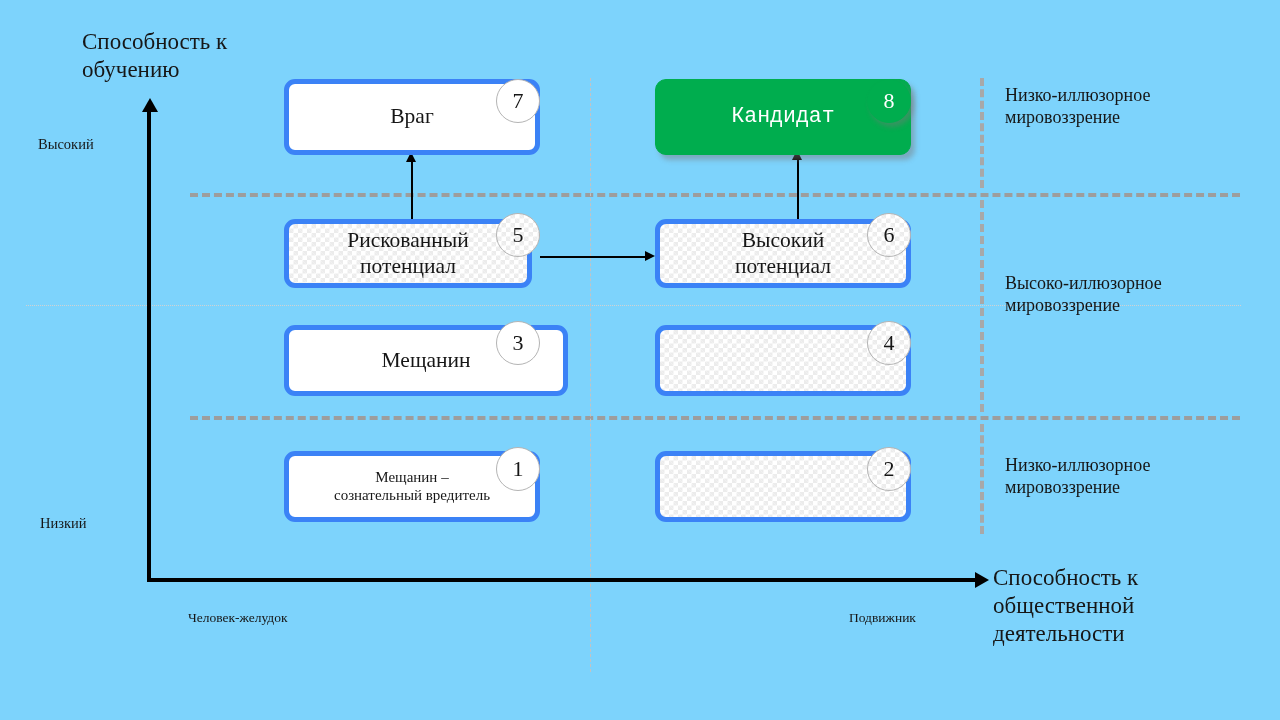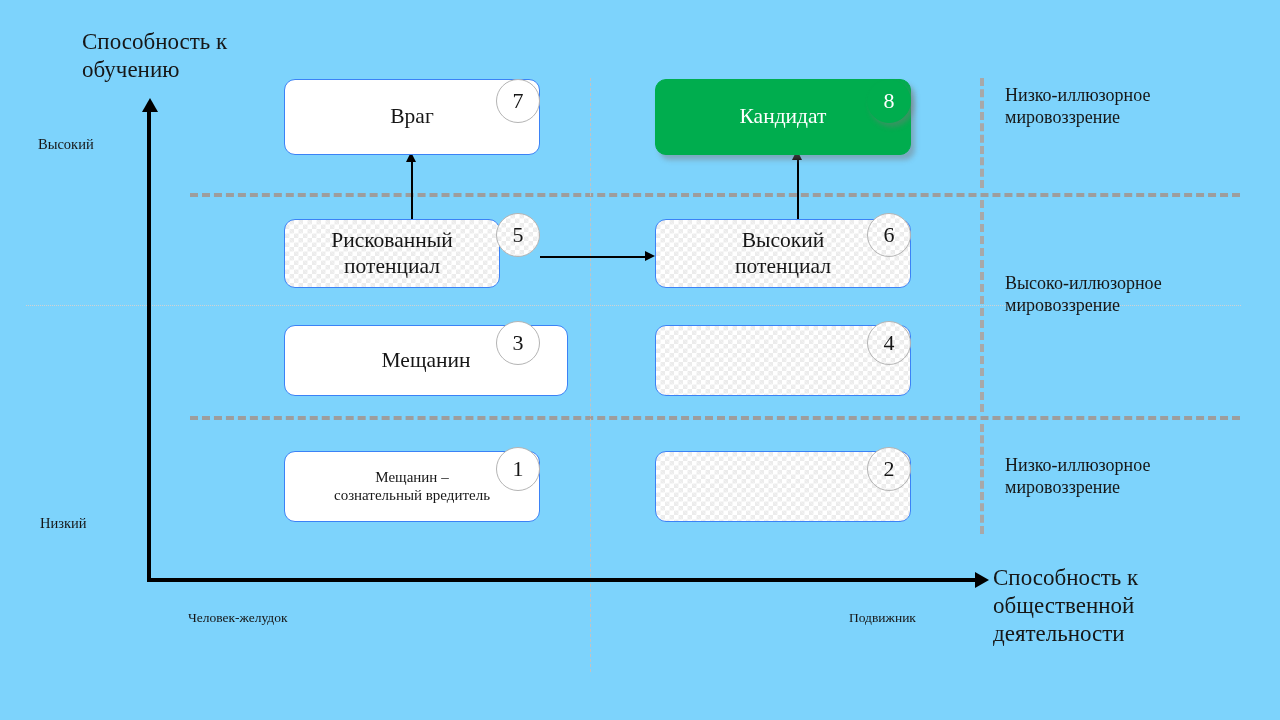--- a/index.html
+++ b/index.html
@@ -82,21 +82,21 @@
   .right-vline {
     position: absolute;
     width: 0;
     border-left: 4px dashed #a8a8a8;
   }
 
   
   .qbox {
     position: absolute;
     box-sizing: border-box;
-    border: 1px solid #3b82f6;
+    border: 5px solid #3b82f6;
     border-radius: 11px;
     display: flex;
     align-items: center;
     justify-content: center;
     text-align: center;
     font-size: 21.5px;
     line-height: 1.18;
     color: #161616;
     white-space: pre-line;
   }
@@ -109,20 +109,21 @@
       linear-gradient(45deg, #ececec 25%, transparent 25%, transparent 75%, #ececec 75%),
       linear-gradient(45deg, #ececec 25%, transparent 25%, transparent 75%, #ececec 75%);
     background-size: 9px 9px;
     background-position: 0 0, 4.5px 4.5px;
   }
   .qbox.accent {
     background: #00ad4e;
     border: 1px solid #00ad4e;
     color: #ffffff;
     box-shadow: 4px 5px 5px rgba(120,120,120,0.45);
+    font-family: Liberation Mono, monospace;
   }
   .qbox.small-text {
     font-size: 15px;
   }
   .qbox .label {
     padding: 0 26px;
   }
 
   
   .badge {
@@ -231,21 +232,21 @@
     <span>7</span>
   </div>
 
   <div class="qbox accent" style="left:655px; top:79px; width:256px; height:76px;">
     <span class="label">Кандидат</span>
   </div>
   <div class="badge accent" style="left:867px; top:79px;">
     <span>8</span>
   </div>
 
-  <div class="qbox checker" style="left:284px; top:219px; width:216px; height:69px;">
+  <div class="qbox checker" style="left:284px; top:219px; width:248px; height:69px;">
     <span class="label">Рискованный
 потенциал</span>
   </div>
   <div class="badge on-checker" style="left:496px; top:213px;">
     <span>5</span>
   </div>
 
   <div class="qbox checker" style="left:655px; top:219px; width:256px; height:69px;">
     <span class="label">Высокий
 потенциал</span>

